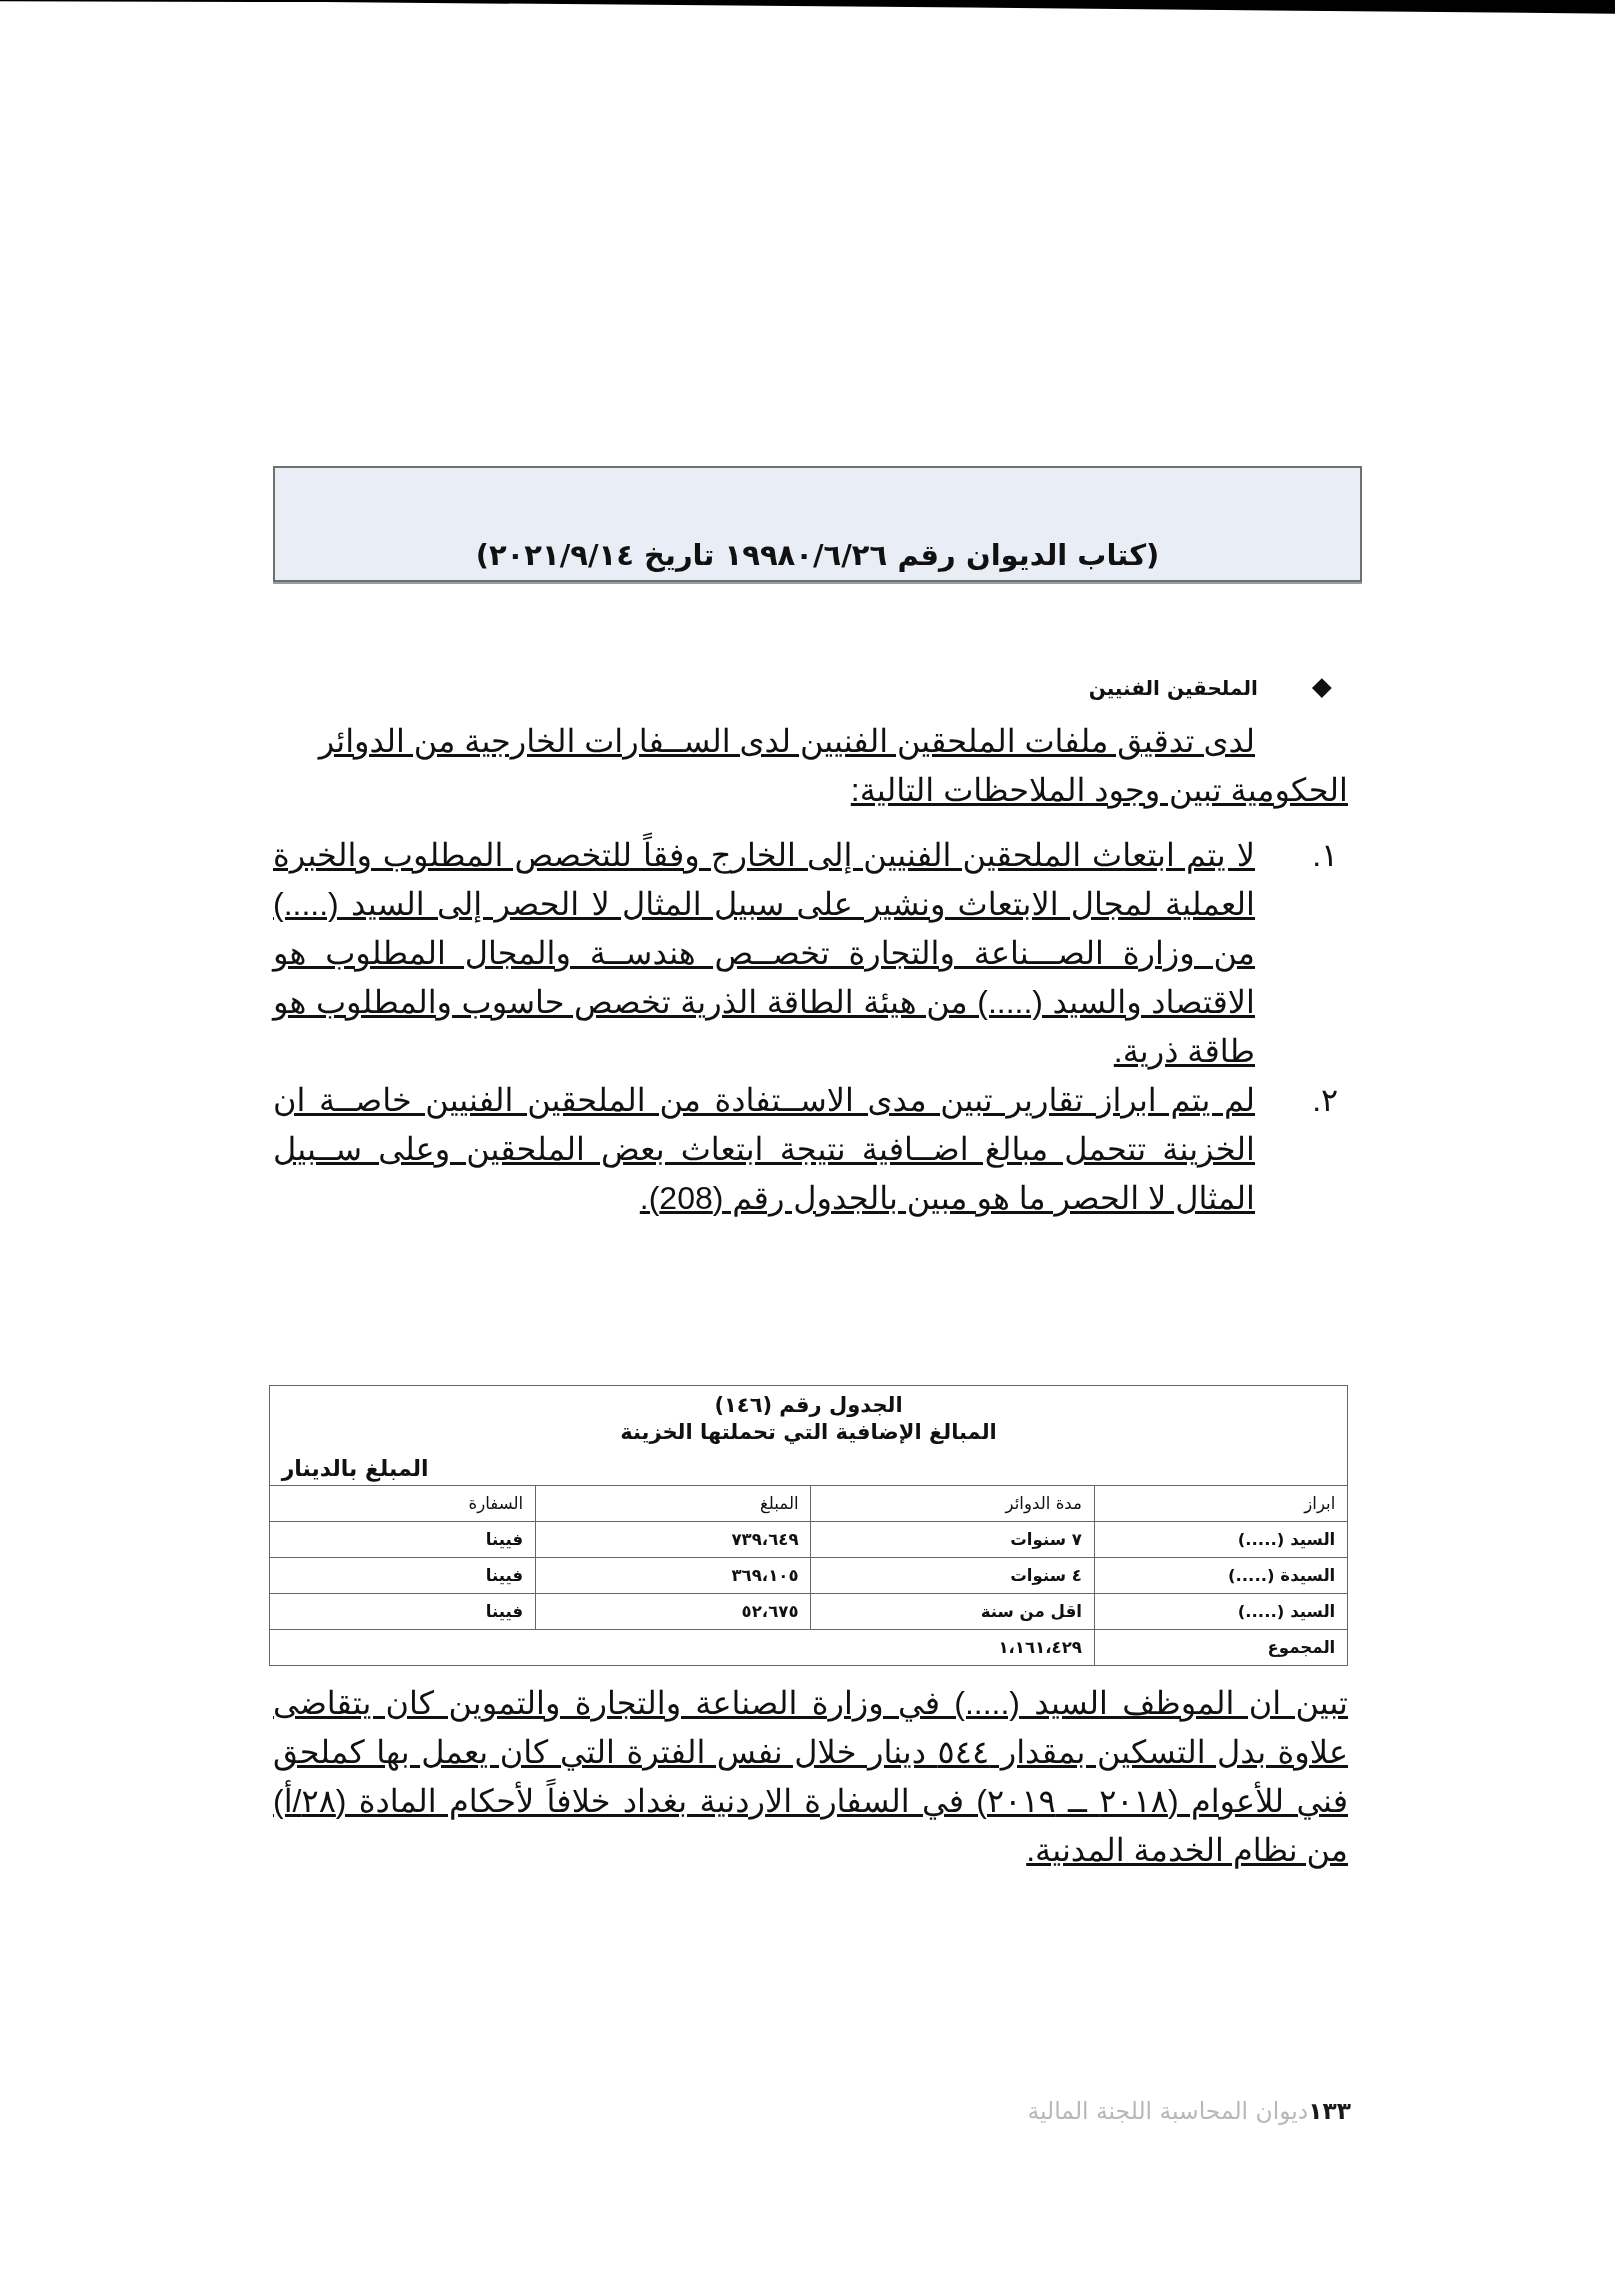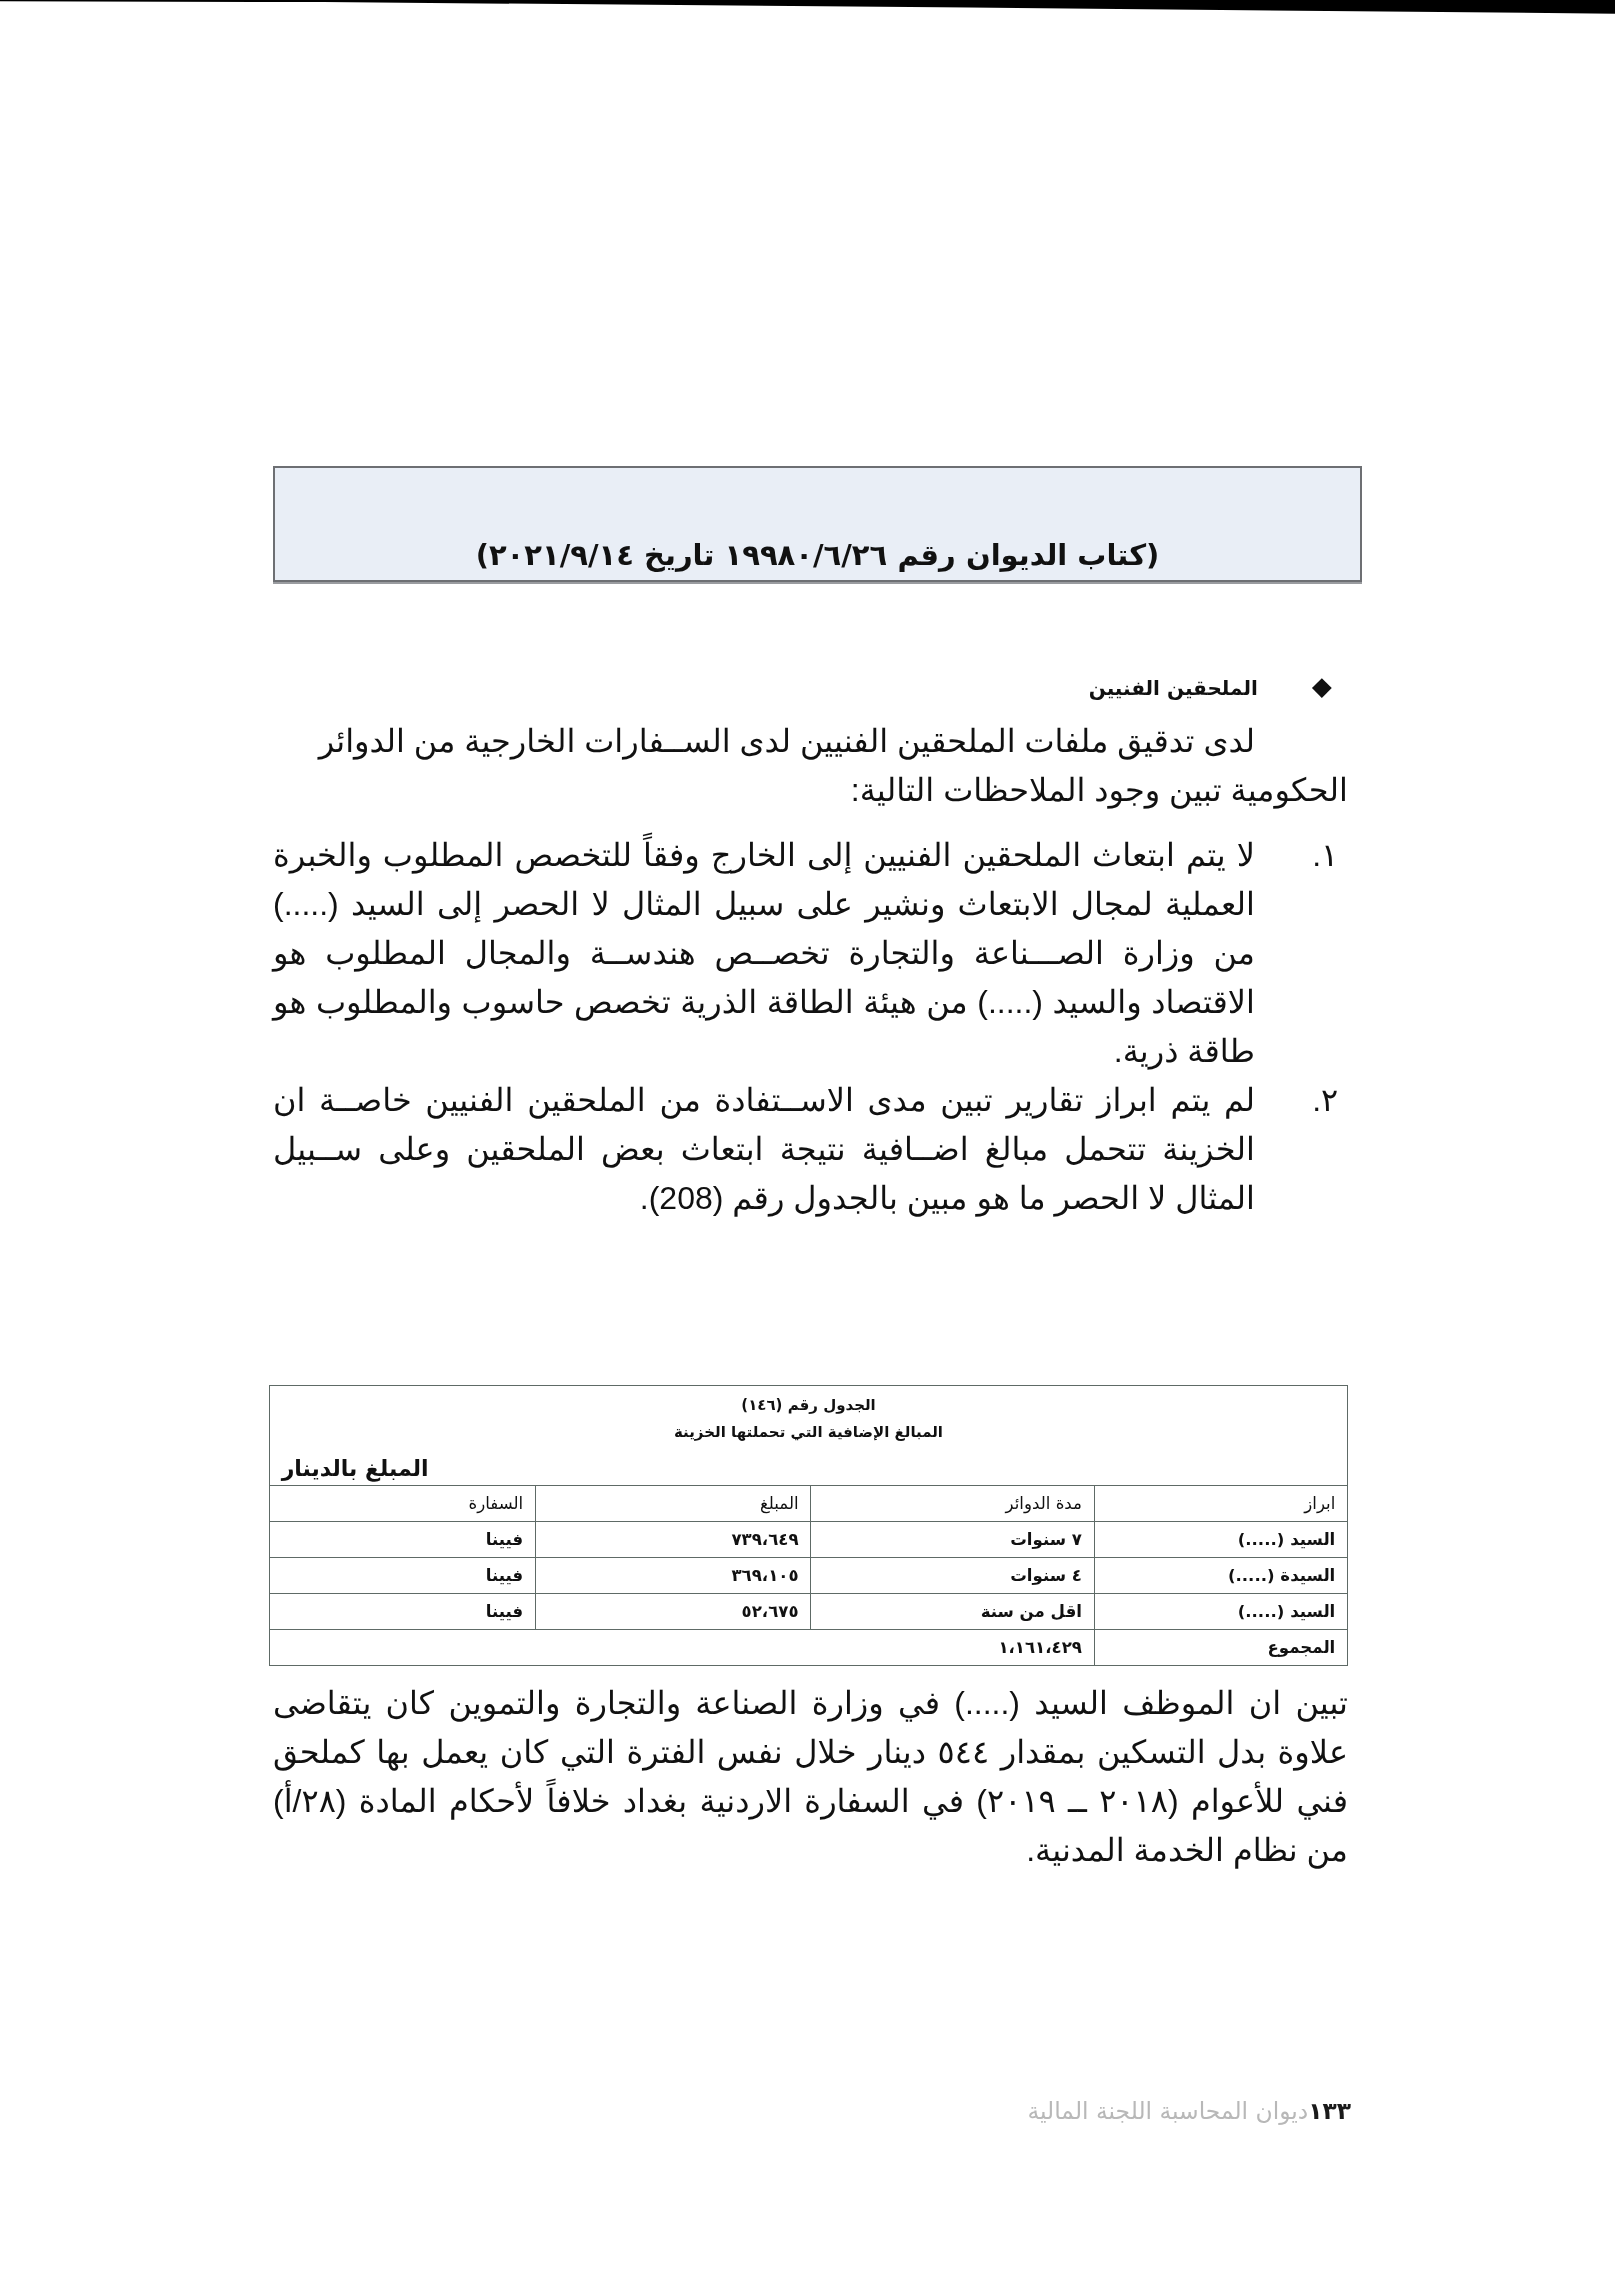--- a/index.html
+++ b/index.html
@@ -29,39 +29,39 @@
   .heading-row {
     top: 663px; height: 49px; display: flex; align-items: center;
   }
   .diamond {
     width: 13.7px; height: 13.7px; background: #111; transform: rotate(45deg);
     margin-right: 19.5px; margin-left: 57px;
   }
   .heading-text { font-weight: bold; font-size: 20px; }
   .para {
     font-family: "Liberation Sans", sans-serif; font-size: 32px; line-height: 49px;
-    text-align: justify; text-align-last: right;
+    text-align: justify; text-align-last: right; text-decoration: underline;
   }
   .intro { top: 717px; }
   .intro .first { padding-right: 93px; }
   .list { top: 831px; }
   .list-item { display: flex; align-items: flex-start; margin-bottom: 0; }
   .list-num {
     width: 93px; flex: 0 0 93px; text-align: right; padding-right: 9.8px; box-sizing: border-box;
     font-family: "Liberation Sans", sans-serif; font-size: 32px; line-height: 49px;
   }
   .list-text { flex: 1; }
   .table-wrap {
     position: absolute; left: 269px; top: 1385px; width: 1079px;
     direction: rtl; font-family: "DejaVu Sans", sans-serif;
   }
   table { width: 100%; border-collapse: collapse; font-size: 16.6px; }
   td, th { border: 1.5px solid #5e6a66; padding: 0 11.7px; height: 35px; text-align: right; font-weight: normal; }
   .tcaption td { border-bottom: 1.5px solid #5e6a66; height: auto; padding: 5.9px 11.7px 3.9px; }
-  .cap-title { text-align: center; font-weight: bold; font-size: 15px; line-height: 27px; }
+  .cap-title { text-align: center; font-weight: bold; font-size: 21px; line-height: 27px; }
   .cap-unit { text-align: left; font-weight: bold; font-size: 22px; line-height: 25px; margin-top: 9.8px; }
   .bold { font-weight: bold; }
   .closing { top: 1679px; }
   .footer {
     position: absolute; left: 800px; top: 2097px; width: 551px; direction: rtl; text-align: right;
     font-family: "DejaVu Sans", sans-serif; font-size: 23.4px; letter-spacing: 5.9px; color: #b8b8b8;
   }
   .footer .pg { color: #1a1a1a; font-weight: bold; letter-spacing: 0; }
 </style>
 </head>

